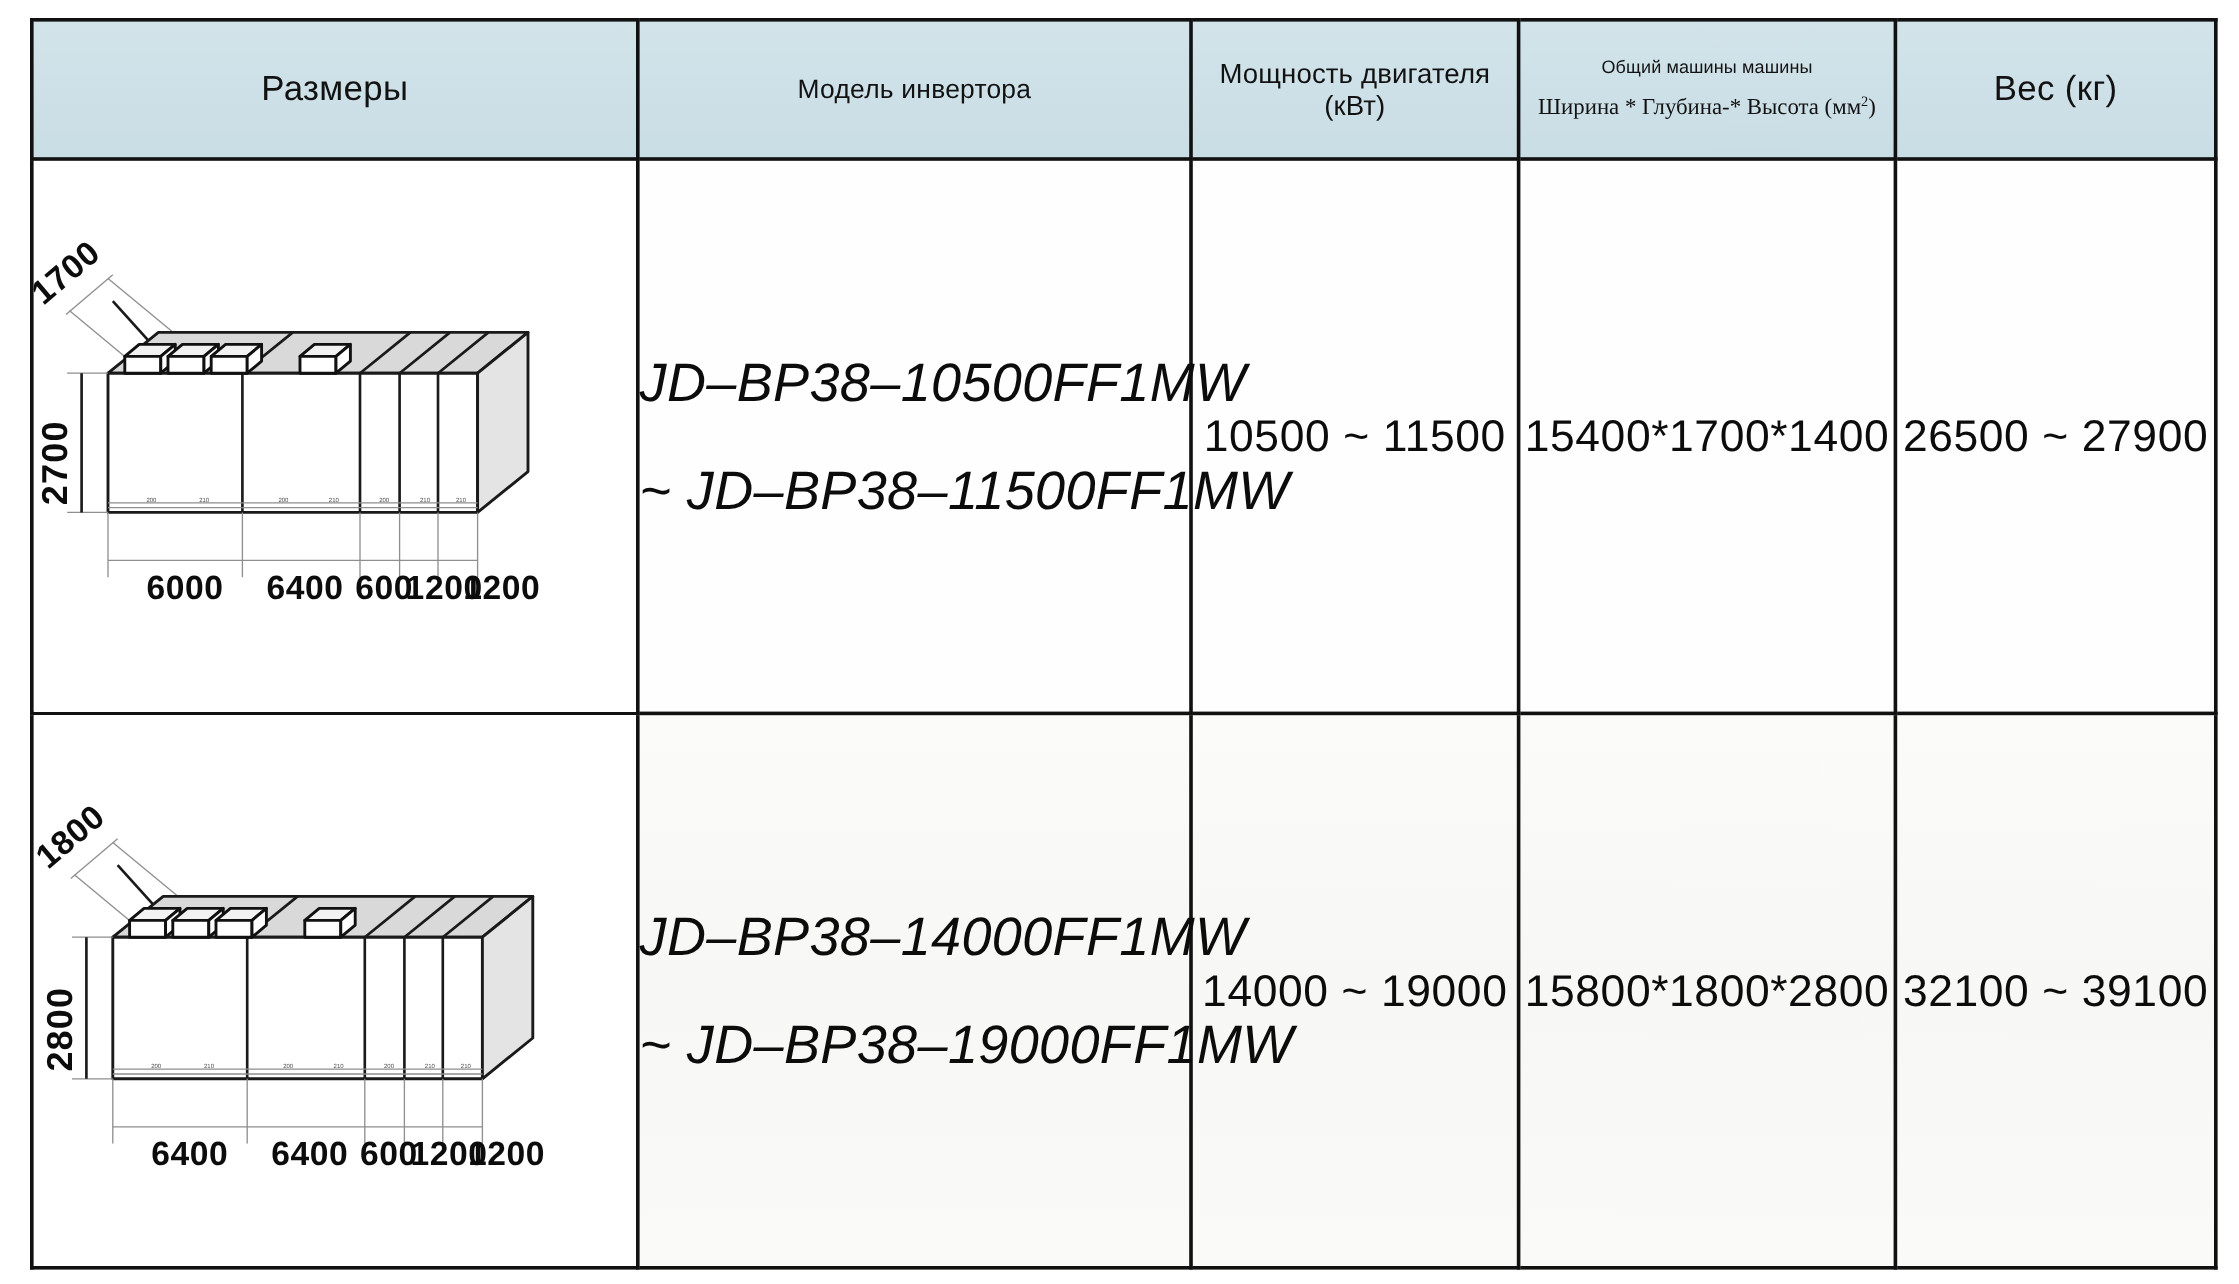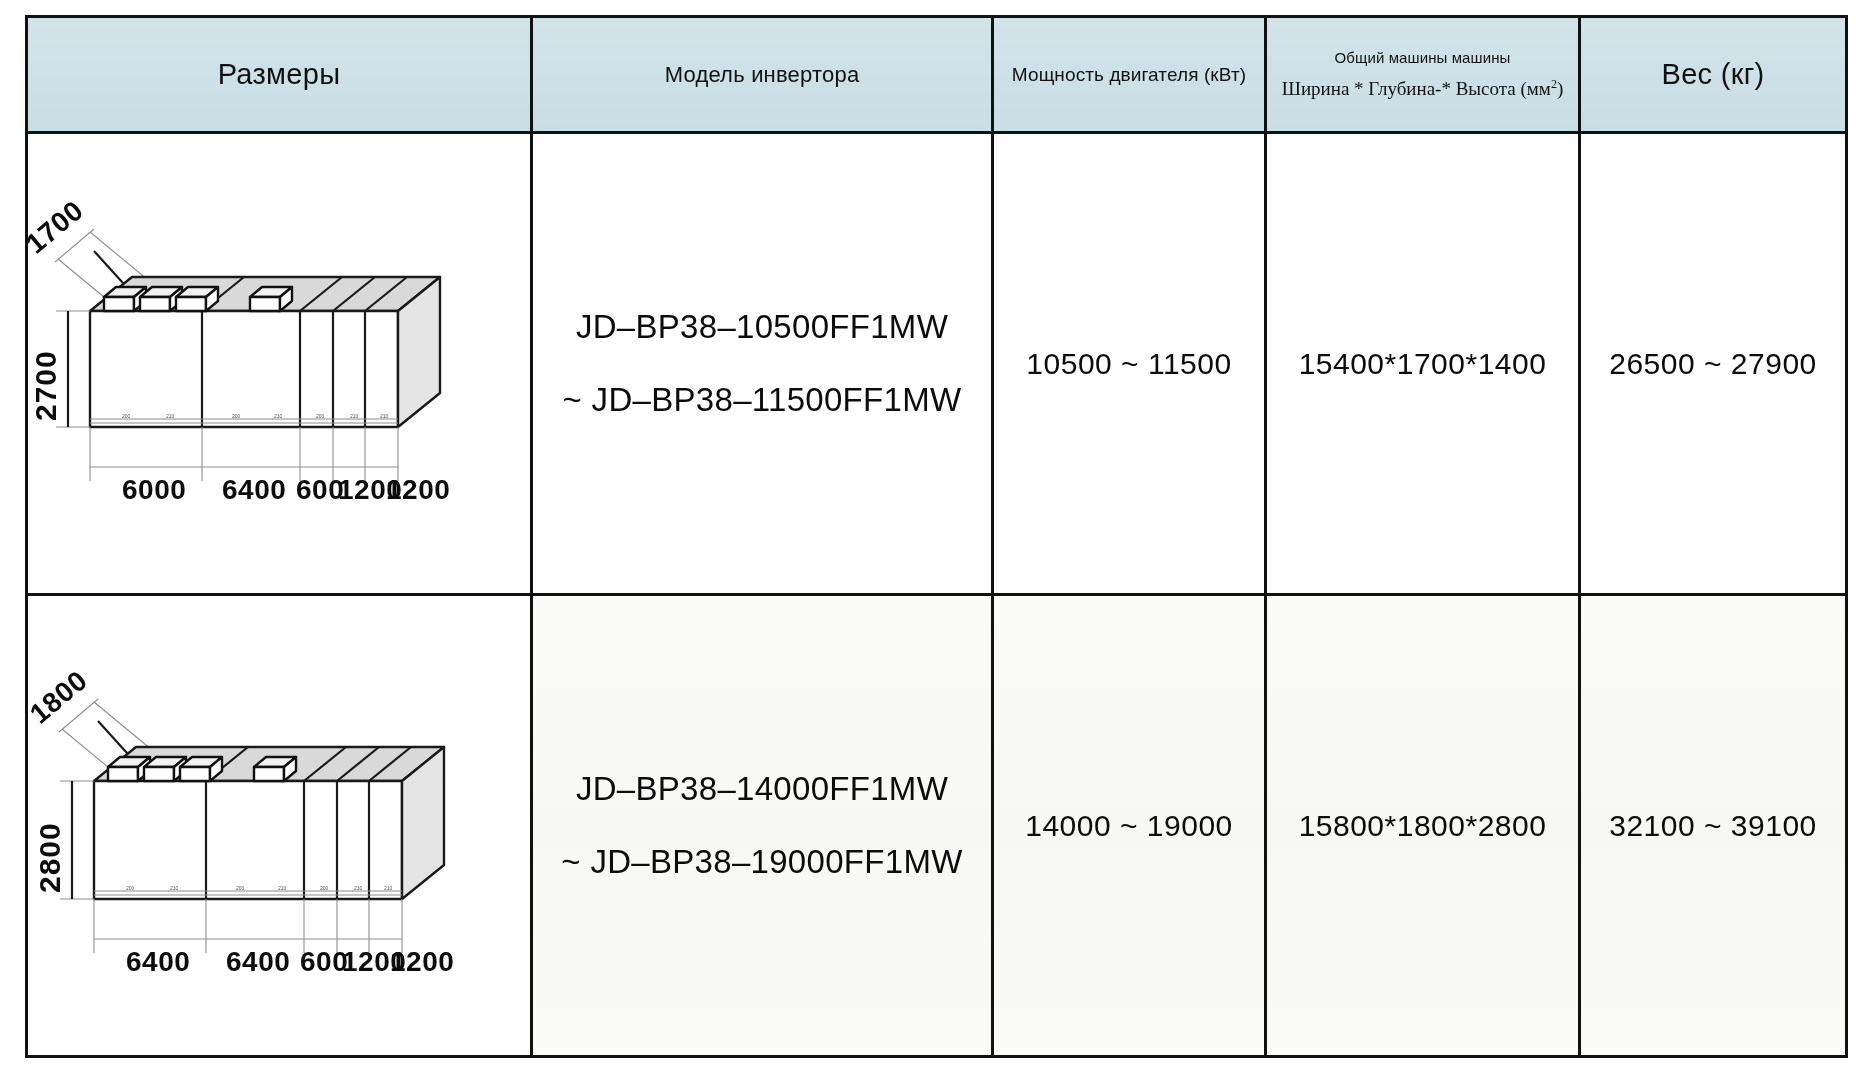--- a/index.html
+++ b/index.html
@@ -58,39 +58,40 @@
   .th-inner {
     display: flex;
     flex-direction: column;
     align-items: center;
     justify-content: center;
     height: 113px;
     line-height: 1.15;
   }
   .th-big   { font-size: 29px; letter-spacing: .3px; }
   .th-mid   { font-size: 22px; letter-spacing: .2px; }
-  .th-small { font-size: 19px; letter-spacing: .1px; }
+  .th-small { font-size: 23px; letter-spacing: .1px; }
   .th-tiny  { font-size: 15px; letter-spacing: .1px; margin-bottom: 12px; }
   .th-size-line { font-size: 19px; font-family: Liberation Serif, serif; }
   .th-size-line sup { font-size: 12px; vertical-align: super; }
 
   
   tr.body-row { height: 462px; }
   .cell-value {
-    font-size: 30px;
+    font-size: 37px;
     color: #0c0c0c;
     letter-spacing: .5px;
     white-space: nowrap;
   }
   .cell-model {
-    font-size: 33px;
+    font-size: 45px;
     color: #0c0c0c;
     line-height: 1.45;
     letter-spacing: .3px;
     white-space: nowrap;
+    font-style: italic;
   }
   .cell-model .ln2 { display: block; margin-top: 25px; }
 
   td.row-alt { background: linear-gradient(180deg,#fbfbfa 0%, #f7f7f5 50%, #fafaf8 100%); }
   td.plain   { background: #fefefe; }
 
   
   td.drawing-cell { background: #ffffff; position: relative; }
   .drawing-wrap {
     width: 100%;

